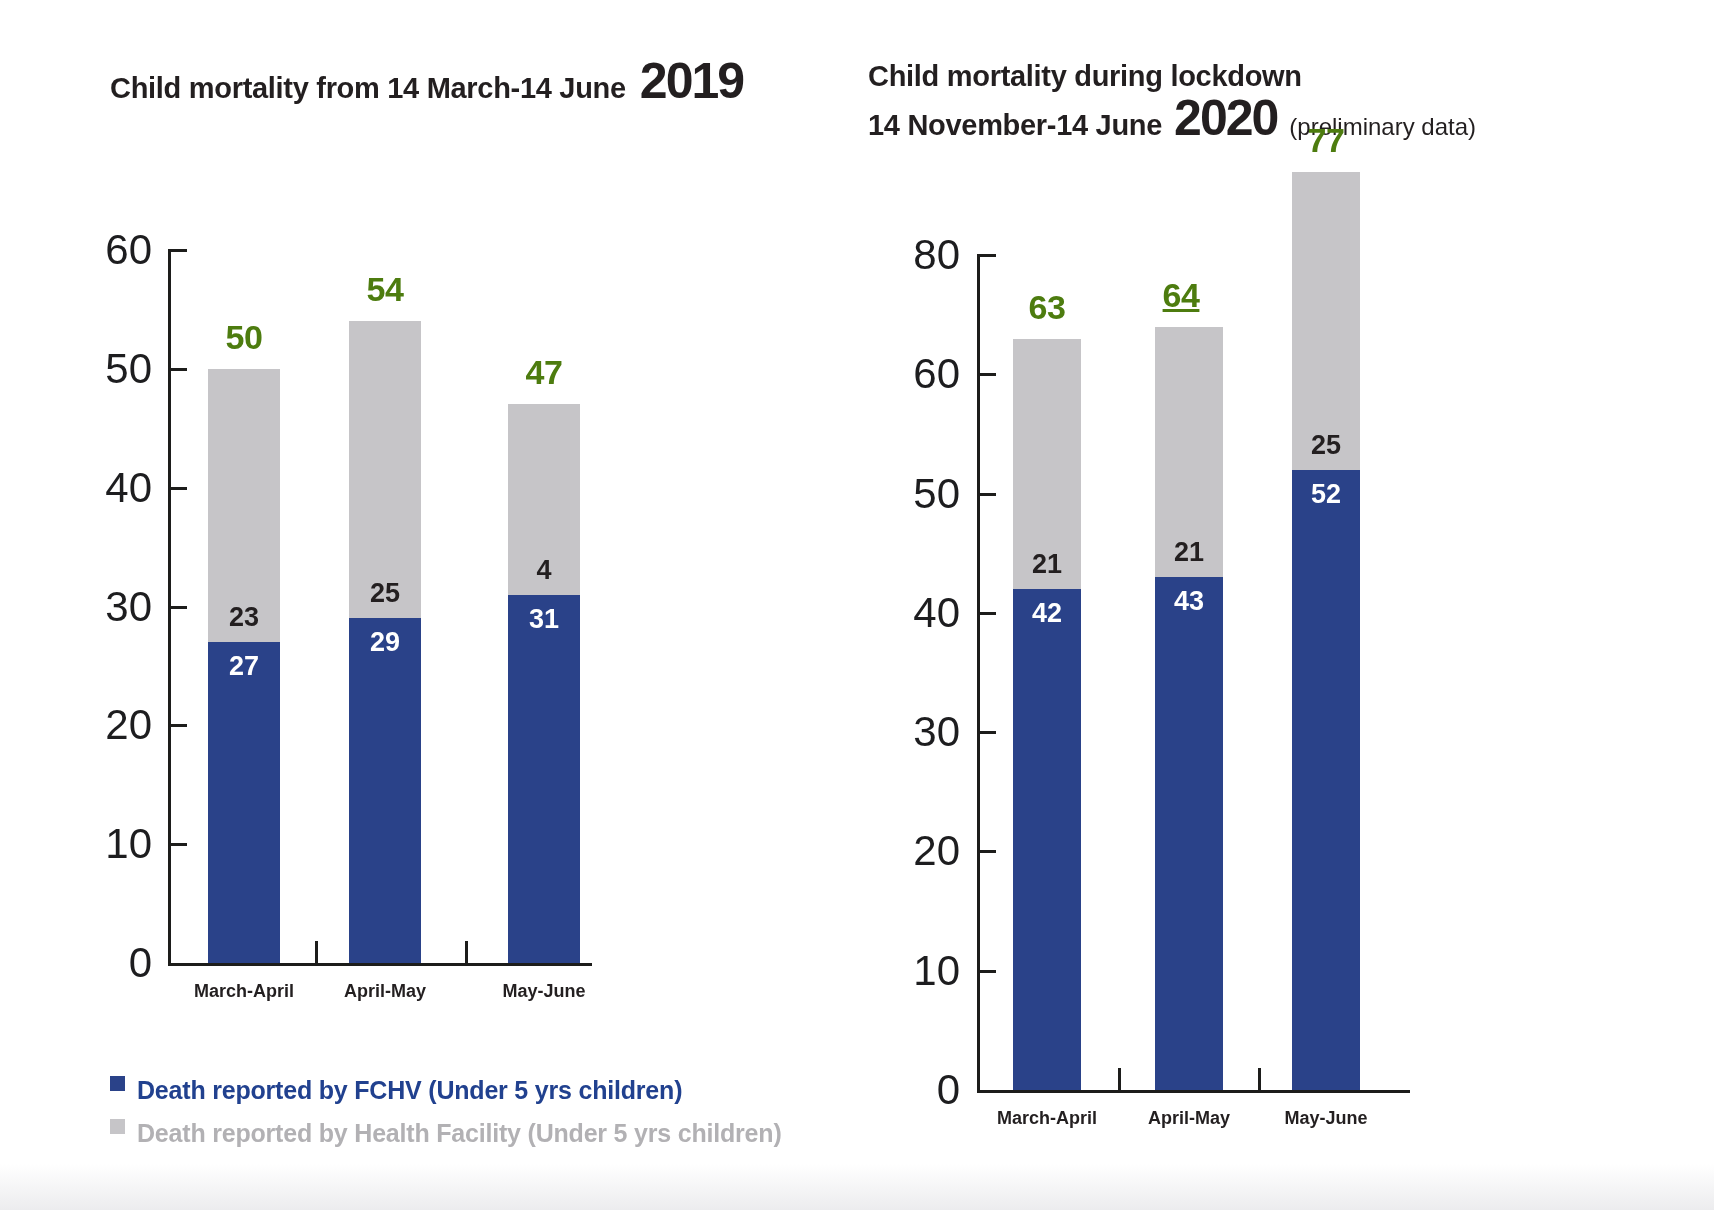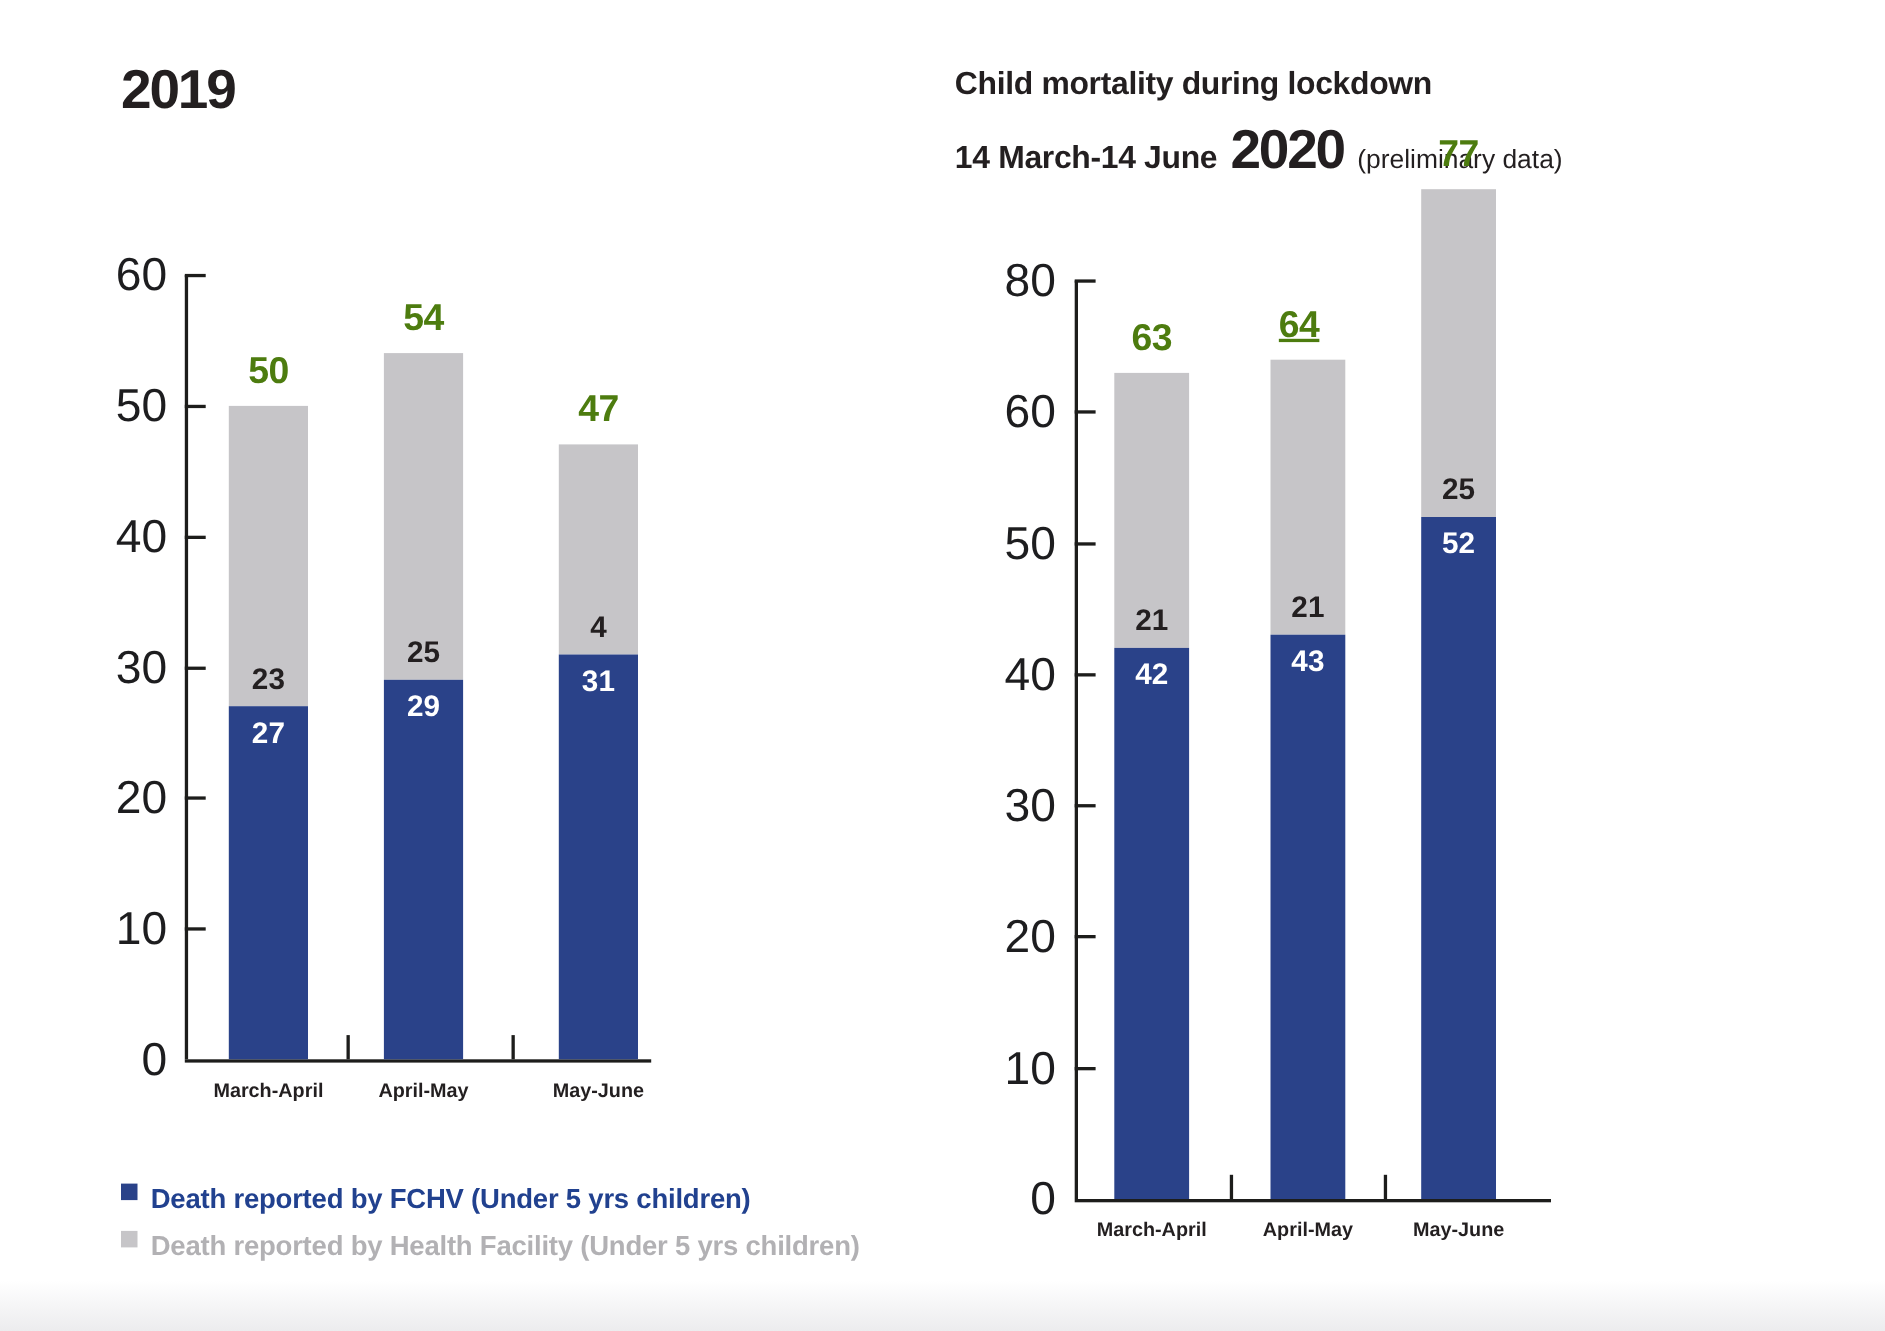--- a/index.html
+++ b/index.html
@@ -8,21 +8,21 @@
     font-family:"Liberation Sans",sans-serif;
   }
   .plot-layer{position:absolute;inset:0;}
   
   .title{position:absolute;color:#231f20;}
   .title-left{left:110px;top:56px;display:flex;align-items:baseline;gap:14px;}
   .title-right{left:868px;top:60px;}
   .t-bold{font-size:29px;font-weight:700;color:#231f20;letter-spacing:-0.3px;}
   .t-year{font-size:50px;font-weight:800;color:#231f20;letter-spacing:-2px;line-height:1;}
   .t-note{font-size:24px;font-weight:400;color:#231f20;}
-  .title-right .line1{margin-bottom:18px;}
+  .title-right .line1{margin-bottom:0;}
   .title-right .line2{display:flex;align-items:baseline;gap:12px;}
   
   .axis-line{position:absolute;background:#1d1d1b;}
   .tick-label{position:absolute;font-size:42px;font-weight:400;color:#1d1d1f;text-align:right;width:120px;line-height:40px;}
   .cat-label{position:absolute;font-size:18px;font-weight:700;color:#231f20;white-space:nowrap;transform:translateX(-50%);}
   .total-label{position:absolute;font-size:34px;font-weight:800;color:#4d7c0f;white-space:nowrap;transform:translate(-50%,-100%);letter-spacing:-0.5px;}
   .seg-label{position:absolute;font-size:27px;font-weight:700;white-space:nowrap;}
   .seg-label.on-gray{color:#231f20;transform:translate(-50%,-100%);}
   .seg-label.on-blue{color:#ffffff;transform:translateX(-50%);}
   .bar-seg{position:absolute;}
@@ -33,27 +33,28 @@
   .legend-text{font-size:25px;font-weight:700;letter-spacing:-0.2px;}
   .bottom-fade{position:absolute;left:0;right:0;bottom:0;height:46px;
     background:linear-gradient(180deg, rgba(255,255,255,0) 0%, #ececee 100%);}
 </style>
 </head>
 <body>
 
 <div class="canvas">
 
   <div class="title title-left">
+    <span class="t-bold">Child mortality from 14 March-14 June</span>
     <span class="t-year">2019</span>
   </div>
 
   <div class="title title-right">
     <div class="t-bold line1">Child mortality during lockdown</div>
     <div class="line2">
-      <span class="t-bold">14 March-14 June</span>
+      <span class="t-bold">14 November-14 June</span>
       <span class="t-year">2020</span>
       <span class="t-note">(preliminary data)</span>
     </div>
   </div>
 
   <div id="plot-0" class="plot-layer">
       <div class="axis-line" style="left: 168px; top: 250px; width: 3px; height: 713px; background: rgb(29, 29, 27);"></div>
       <div class="axis-line" style="left: 168px; top: 963px; width: 424px; height: 3px; background: rgb(29, 29, 27);"></div>
       <div class="tick-label" style="left: 32px; top: 943px;">0</div>
       <div class="axis-line" style="left: 168px; top: 843.167px; width: 19px; height: 3px; background: rgb(29, 29, 27);"></div>

